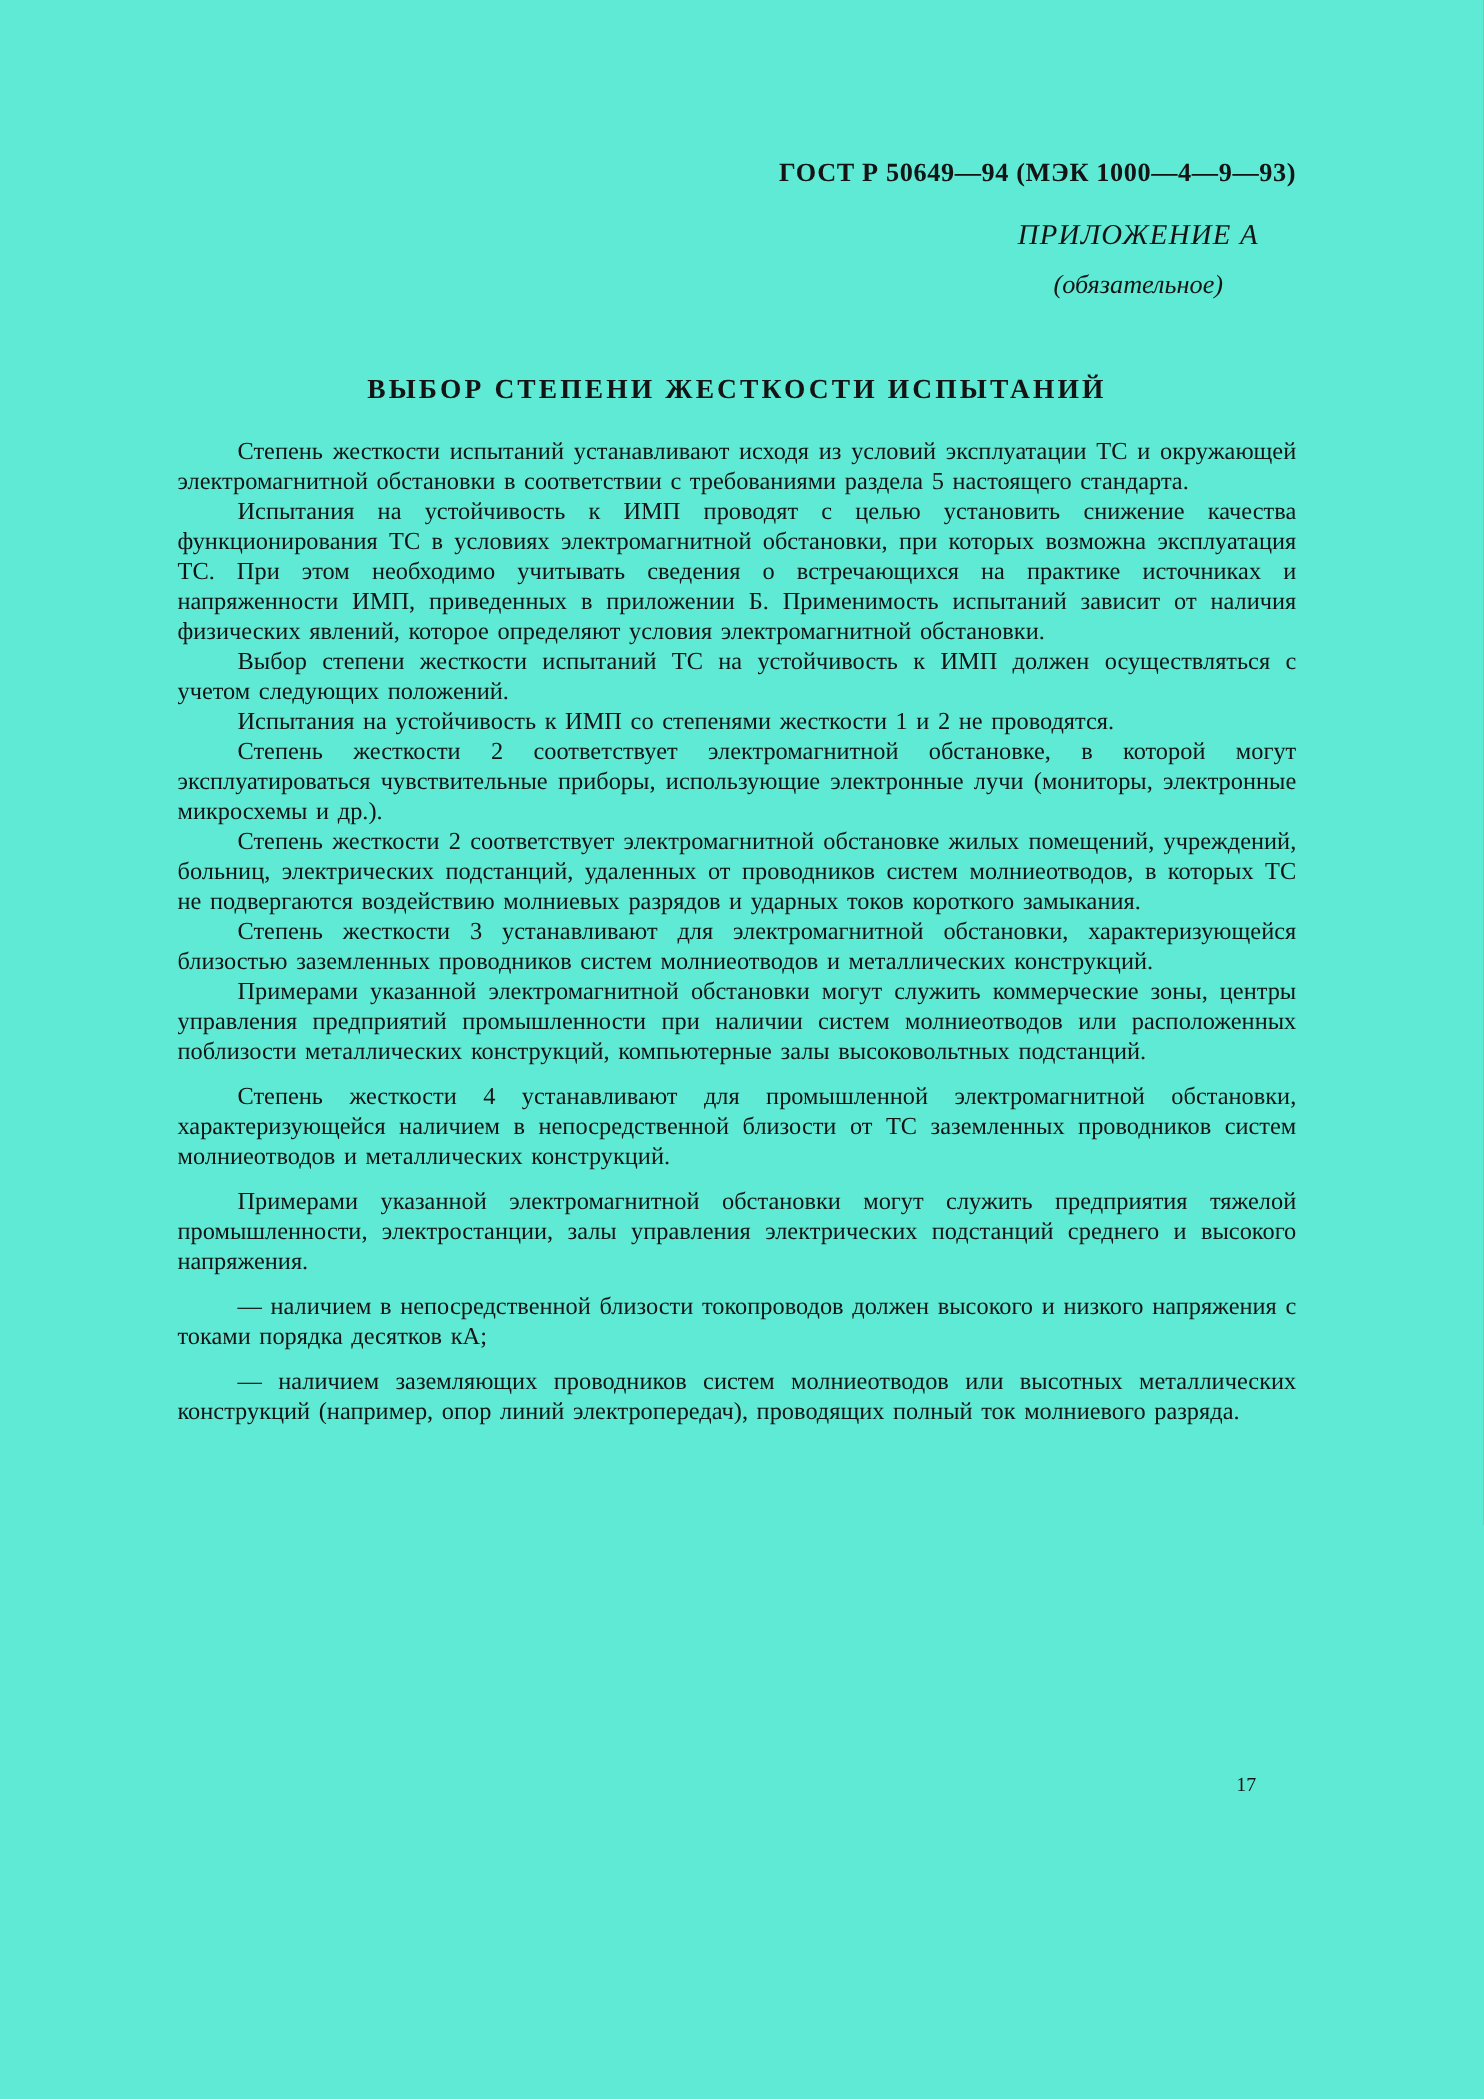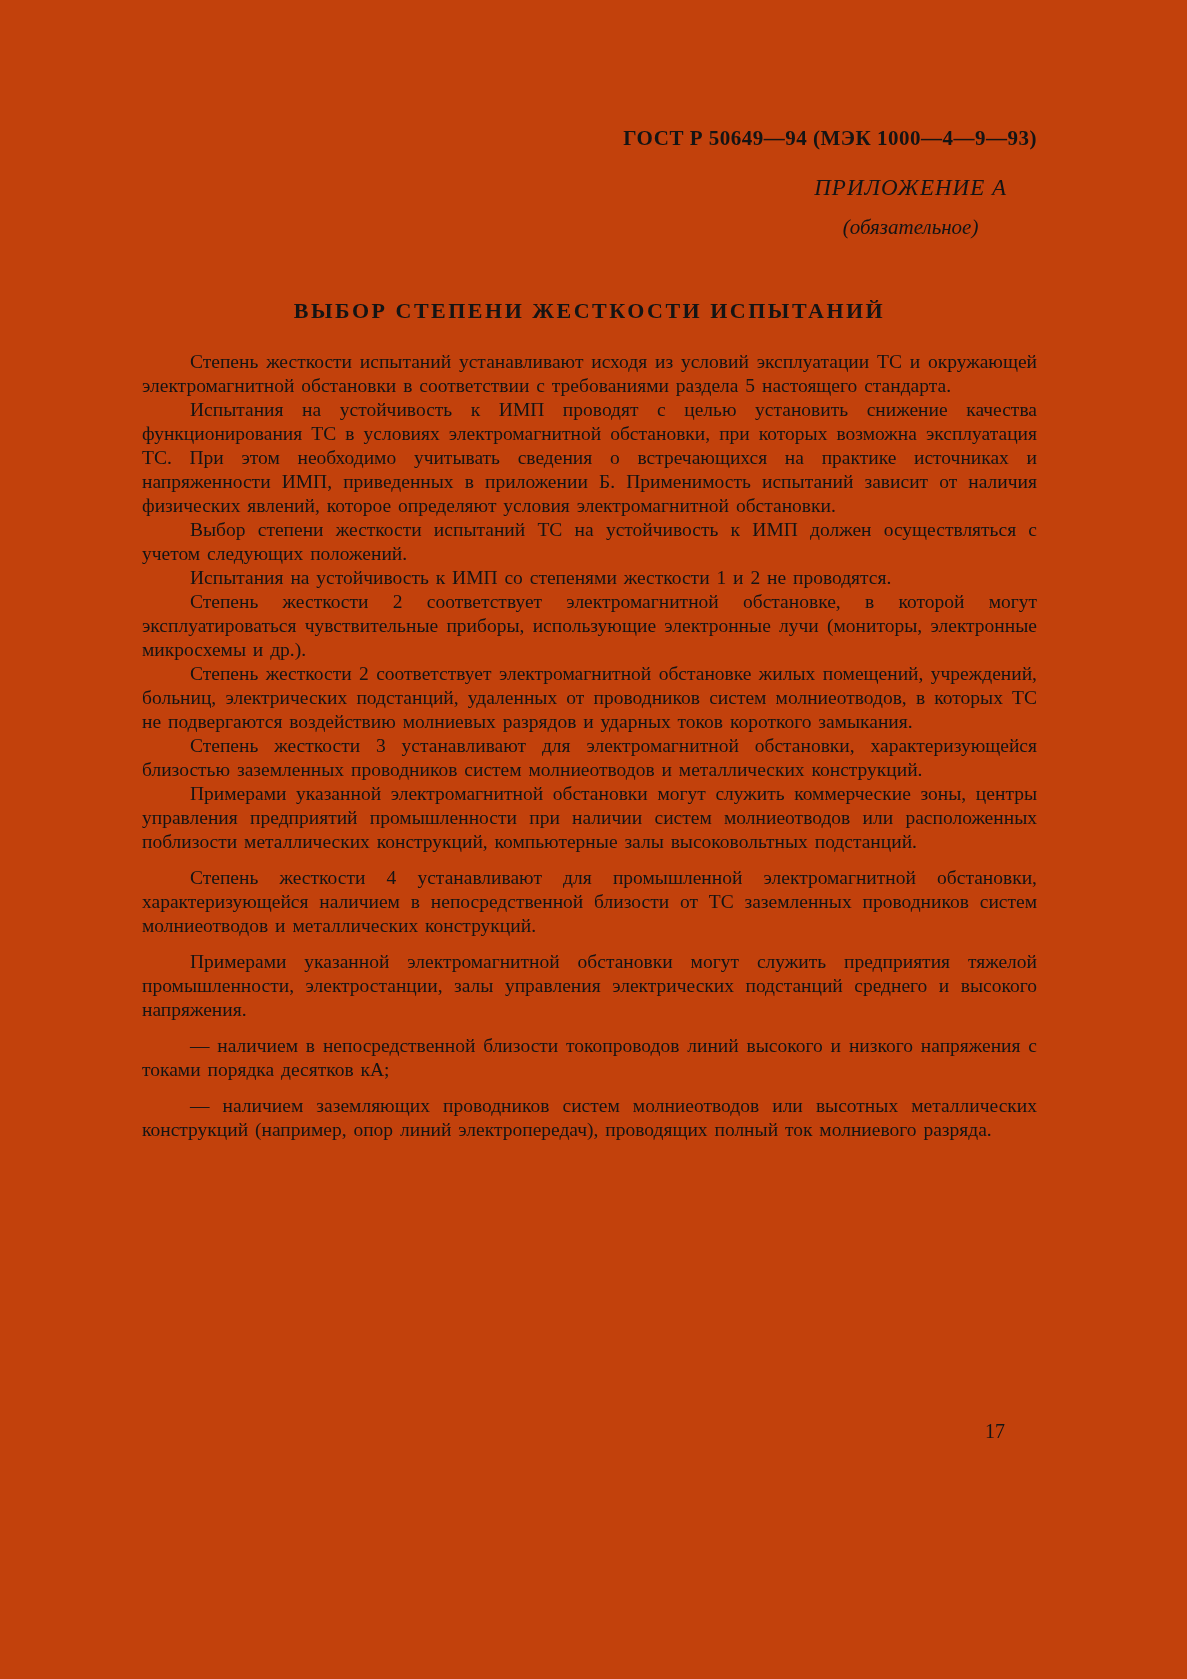--- a/index.html
+++ b/index.html
@@ -5,21 +5,21 @@
   html, body {
     margin: 0;
     padding: 0;
     background: #9a9a98;
   }
   .page {
     position: relative;
     width: 1187px;
     height: 1679px;
     margin: 0 auto;
-    background: #c2410c;
+    background: #5eead4;
     color: #141414;
     font-family: "Liberation Serif", "DejaVu Serif", serif;
     overflow: hidden;
   }
   .content {
     position: absolute;
     left: 142px;
     top: 126px;
     width: 895px;
   }
@@ -68,21 +68,21 @@
     text-indent: 48px;
     word-spacing: 2px;
   }
   .body-text p.gap {
     margin-top: 12px;
   }
   .page-number {
     position: absolute;
     right: 182px;
     top: 1420px;
-    font-size: 20px;
+    font-size: 16px;
   }
 </style>
 </head>
 <body>
 
 <div class="page">
   <div class="content">
 
     <div class="doc-number">ГОСТ Р 50649—94 (МЭК 1000—4—9—93)</div>
 
@@ -99,20 +99,20 @@
       <p>Степень жесткости испытаний устанавливают исходя из условий эксплуатации ТС и окружающей электромагнитной обстановки в соответствии с требованиями раздела 5 настоящего стандарта.</p>
       <p>Испытания на устойчивость к ИМП проводят с целью установить снижение качества функционирования ТС в условиях электромагнитной обстановки, при которых возможна эксплуатация ТС. При этом необходимо учитывать сведения о встречающихся на практике источниках и напряженности ИМП, приведенных в приложении Б. Применимость испытаний зависит от наличия физических явлений, которое определяют условия электромагнитной обстановки.</p>
       <p>Выбор степени жесткости испытаний ТС на устойчивость к ИМП должен осуществляться с учетом следующих положений.</p>
       <p>Испытания на устойчивость к ИМП со степенями жесткости 1 и 2 не проводятся.</p>
       <p>Степень жесткости 2 соответствует электромагнитной обстановке, в которой могут эксплуатироваться чувствительные приборы, использующие электронные лучи (мониторы, электронные микросхемы и др.).</p>
       <p>Степень жесткости 2 соответствует электромагнитной обстановке жилых помещений, учреждений, больниц, электрических подстанций, удаленных от проводников систем молниеотводов, в которых ТС не подвергаются воздействию молниевых разрядов и ударных токов короткого замыкания.</p>
       <p>Степень жесткости 3 устанавливают для электромагнитной обстановки, характеризующейся близостью заземленных проводников систем молниеотводов и металлических конструкций.</p>
       <p>Примерами указанной электромагнитной обстановки могут служить коммерческие зоны, центры управления предприятий промышленности при наличии систем молниеотводов или расположенных поблизости металлических конструкций, компьютерные залы высоковольтных подстанций.</p>
       <p class="gap">Степень жесткости 4 устанавливают для промышленной электромагнитной обстановки, характеризующейся наличием в непосредственной близости от ТС заземленных проводников систем молниеотводов и металлических конструкций.</p>
       <p class="gap">Примерами указанной электромагнитной обстановки могут служить предприятия тяжелой промышленности, электростанции, залы управления электрических подстанций среднего и высокого напряжения.</p>
-      <p class="gap">— наличием в непосредственной близости токопроводов линий высокого и низкого напряжения с токами порядка десятков кА;</p>
+      <p class="gap">— наличием в непосредственной близости токопроводов должен высокого и низкого напряжения с токами порядка десятков кА;</p>
       <p class="gap">— наличием заземляющих проводников систем молниеотводов или высотных металлических конструкций (например, опор линий электропередач), проводящих полный ток молниевого разряда.</p>
     </div>
 
   </div>
 
   <div class="page-number">17</div>
 </div>
 
 </body></html>

